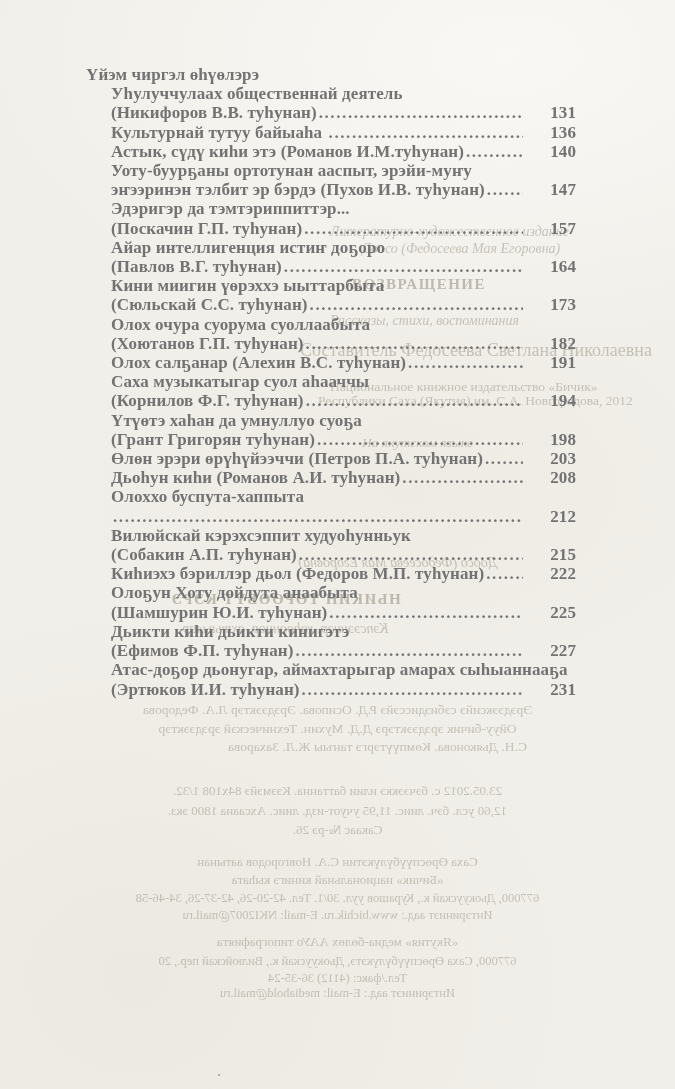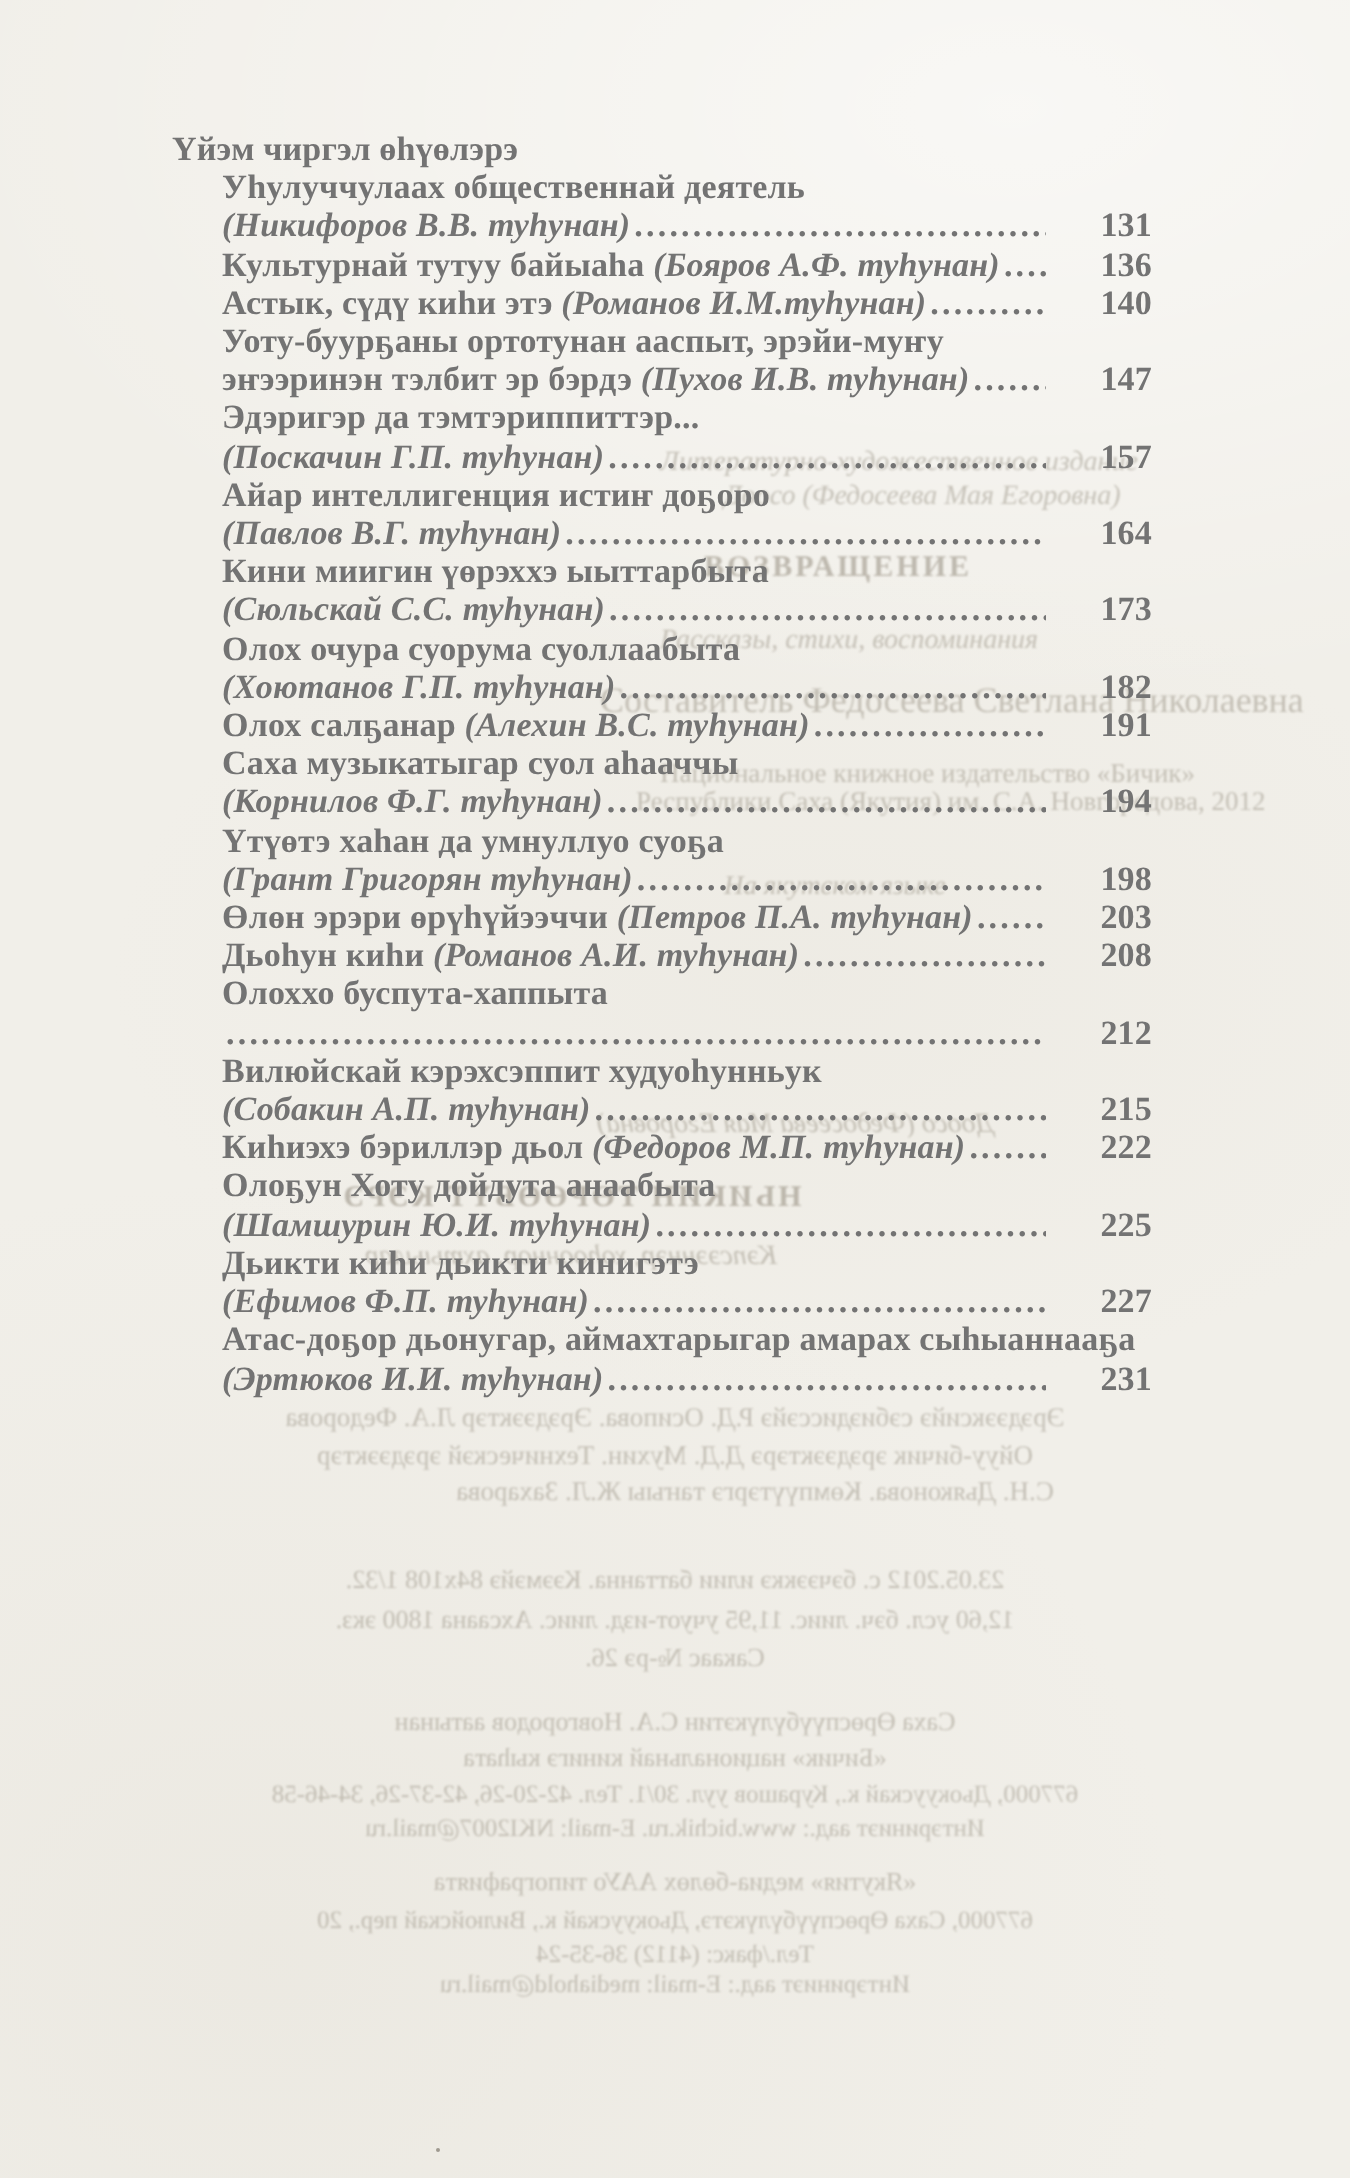--- a/index.html
+++ b/index.html
@@ -16,21 +16,21 @@
   
   .toc{
     position:absolute;left:86px;top:65px;width:490px;
     font-size:17px;line-height:19.2px;font-weight:bold;color:#737373;
     letter-spacing:.1px;
   }
   .toc-heading{white-space:nowrap;}
   .toc-entries{margin-left:25px;}
   .toc-line{display:flex;align-items:center;}
   .seg-plain{white-space:pre;}
-  .seg-italic{white-space:pre;font-style:italic;}
+  .seg-italic{white-space:pre;}
   .dot-leader{
     flex:1 1 auto;overflow:hidden;white-space:nowrap;
     letter-spacing:1.6px;margin-left:2px;min-width:8px;
   }
   .page-number{flex:0 0 auto;padding-left:4px;text-align:right;margin-left:23px;}
   
   .bleed-line{
     position:absolute;white-space:nowrap;color:rgba(112,102,86,.34);
     filter:blur(.45px);font-weight:normal;
   }
@@ -83,21 +83,20 @@
         <div class="toc-line">
           <span class="seg-plain">Уһулуччулаах общественнай деятель</span>
         </div>
         <div class="toc-line">
           <span class="seg-italic">(Никифоров В.В. туһунан)</span>
           <span class="dot-leader">........................................................................................................................</span>
           <span class="page-number">131</span>
         </div>
         <div class="toc-line">
           <span class="seg-plain">Культурнай тутуу байыаһа </span>
-          <span class="seg-italic">(Бояров А.Ф. туһунан)</span>
           <span class="dot-leader">........................................................................................................................</span>
           <span class="page-number">136</span>
         </div>
         <div class="toc-line">
           <span class="seg-plain">Астык, сүдү киһи этэ </span>
           <span class="seg-italic">(Романов И.М.туһунан)</span>
           <span class="dot-leader">........................................................................................................................</span>
           <span class="page-number">140</span>
         </div>
         <div class="toc-line">

